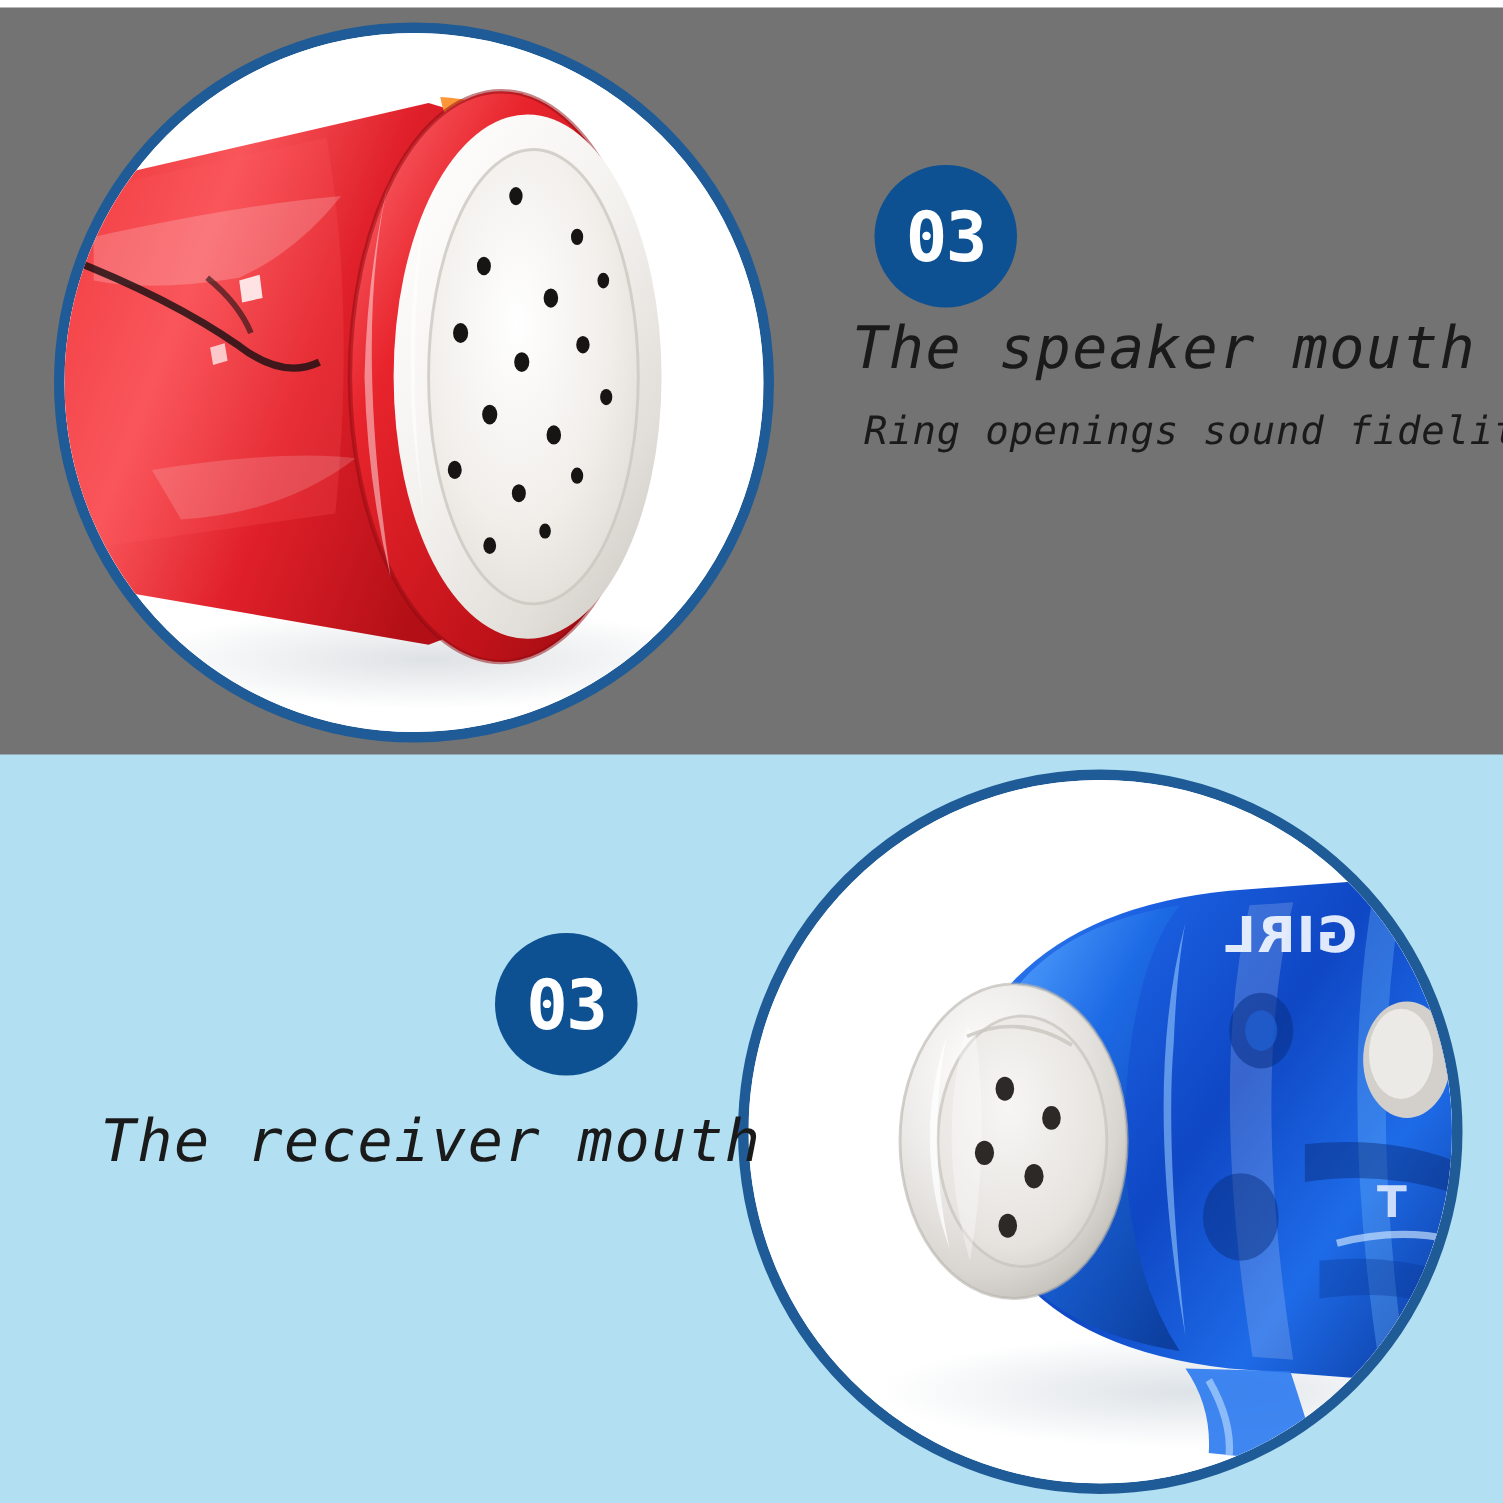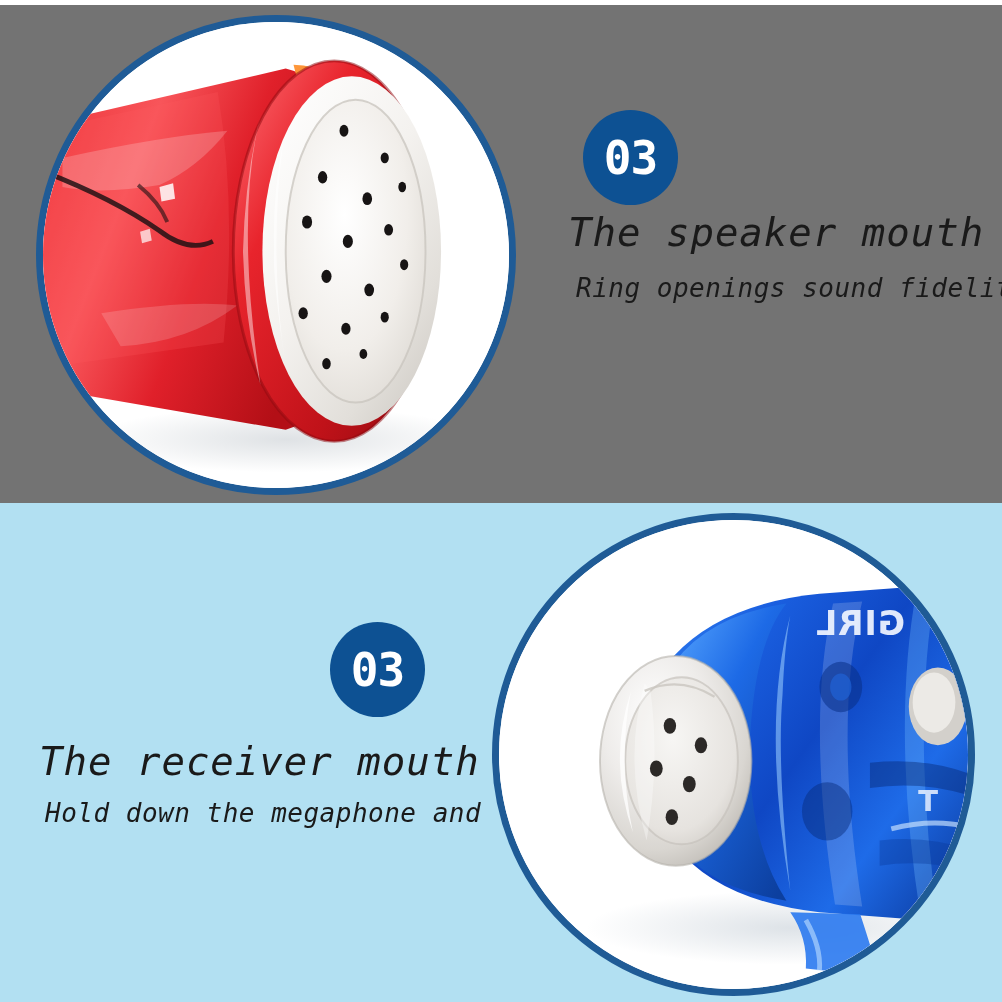--- a/index.html
+++ b/index.html
@@ -79,21 +79,21 @@
     font-weight: bold;
     letter-spacing: -1px;
     line-height: 1;
   }
   #badge-03 { left: 583px; top: 105px; }
   #badge-04 { left: 330px; top: 119px; }
 
   
   .text-block { position: absolute; font-style: italic; }
   #speaker-text-block { left: 568px; top: 206px; width: 420px; }
-  #receiver-text-block { left: 39px; top: 237px; width: 430px; text-align: right; }
+  #receiver-text-block { left: 67px; top: 237px; width: 430px; text-align: right; }
 
   .heading {
     font-size: 39px;
     color: #1a1a1a;
     letter-spacing: 1px;
     line-height: 1.15;
     white-space: nowrap;
     margin: 0;
     font-weight: normal;
   }
@@ -297,18 +297,17 @@
       </svg>
     </div>
 
     <div class="number-badge" id="badge-04">
       <span>03</span>
     </div>
 
     <div class="text-block" id="receiver-text-block">
       <p class="heading">The receiver mouth</p>
       <p class="subheading" id="receiver-subheading">
-        <span class="subheading-line">Hold down the megaphone and</span>
       </p>
     </div>
   </div>
 
 </div>
 
 </body></html>

